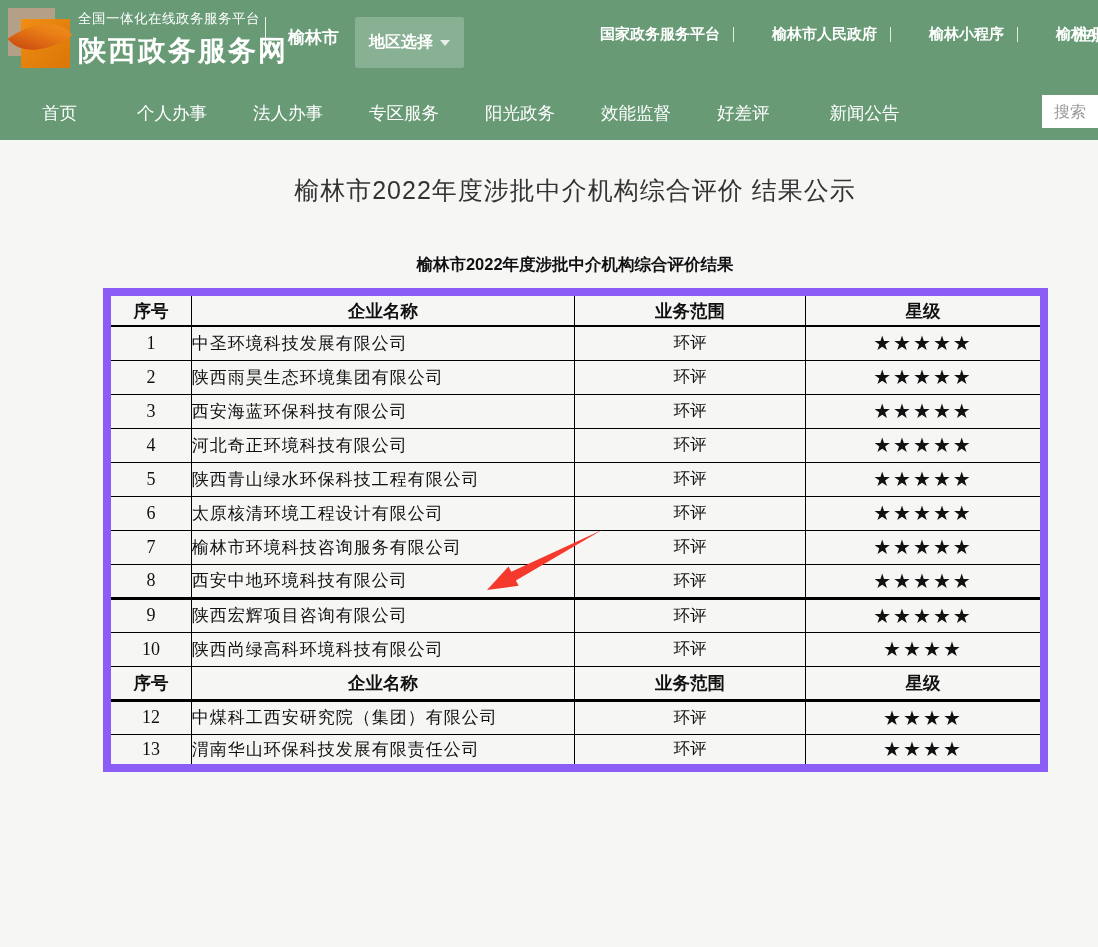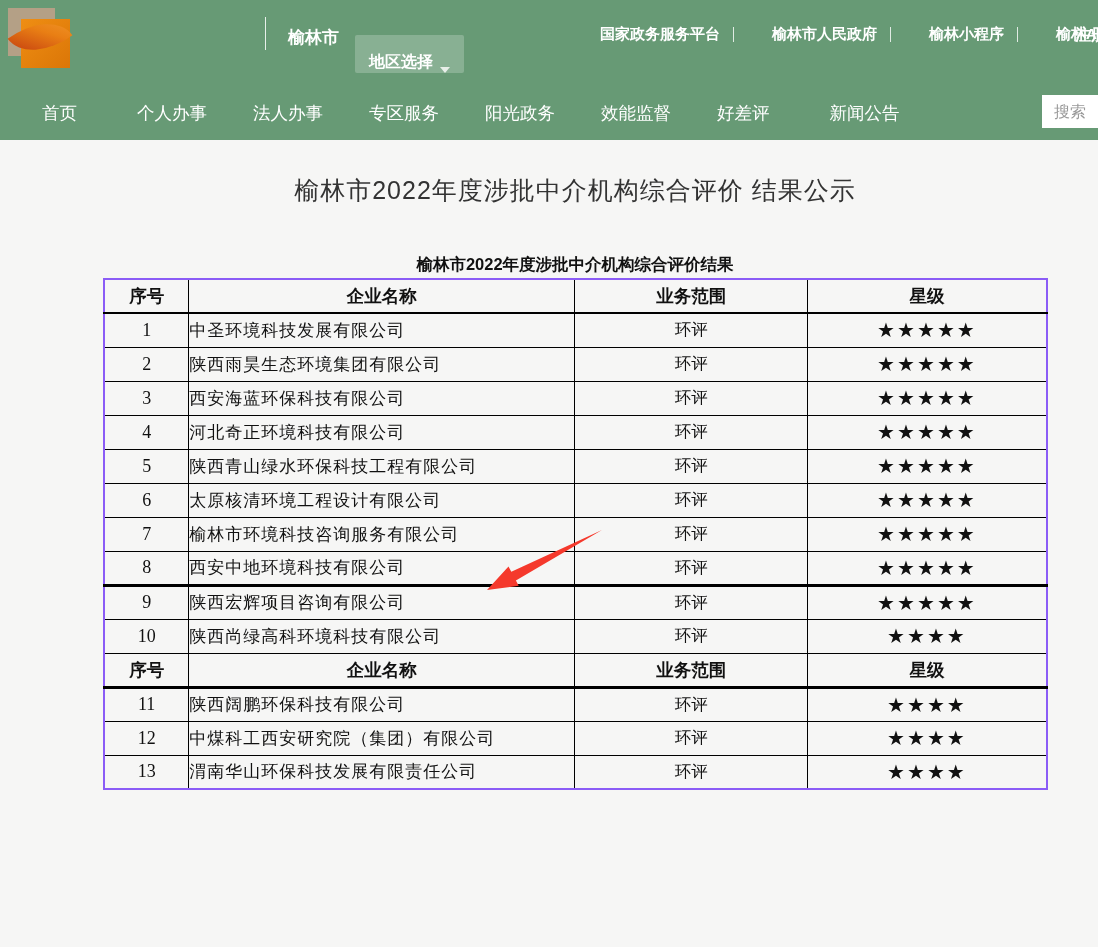--- a/index.html
+++ b/index.html
@@ -13,23 +13,23 @@
   .logo .sq-orange { position:absolute; left:13px; top:13px; width:49px; height:49px;
     background:linear-gradient(135deg,#ef8e13,#db7607); }
   .logo .leaf { position:absolute; left:5px; top:13px; width:54px; height:36px;
     border-radius:0 100% 0 100%; transform:rotate(-37deg);
     background:linear-gradient(55deg,#c23a10 10%,#e97f14 60%,#f29b2e); }
   .brand-text { position:absolute; left:78px; top:10px; }
   .brand-small { font-size:13.5px; letter-spacing:.5px; }
   .brand-big { font-size:28px; font-weight:bold; letter-spacing:2px; margin-top:4px; }
   .brand-divider { position:absolute; left:265px; top:17px; width:1px; height:33px; background:rgba(255,255,255,.85); }
   .city-label { position:absolute; left:288px; top:26px; font-size:17px; font-weight:bold; }
-  .region-btn { position:absolute; left:355px; top:35px; height:38px; padding:0 14px;
+  .region-btn { position:absolute; left:355px; top:17px; height:51px; padding:0 14px;
     background:rgba(255,255,255,.22); border:none; color:#fff; font-size:16px; font-weight:bold;
-    display:flex; align-items:flex-end; gap:7px; cursor:pointer; border-radius:2px;
+    display:flex; align-items:center; gap:7px; cursor:pointer; border-radius:2px;
     font-family:"Liberation Sans", sans-serif;}
   .caret-down { display:inline-block; width:0; height:0; border-left:5px solid transparent;
     border-right:5px solid transparent; border-top:6px solid #e8efe9; }
   .top-links { position:absolute; left:575px; top:25px; display:flex; align-items:center;
     gap:13px; font-size:15px; font-weight:bold; white-space:nowrap; }
   .top-links a { color:#fff; text-decoration:none;padding-left:25px; }
   .tl-sep { width:1px; height:15px; background:rgba(255,255,255,.8); }
   .register-link { position:absolute; left:1075px; top:25px; font-size:16px; font-weight:bold;
     color:#fff; text-decoration:none; white-space:nowrap; }
 
@@ -45,22 +45,22 @@
   .search-box input::placeholder { color:#999; }
 
   
   .doc { position:relative; width:1150px; }
   .doc-title { margin-top:34px; text-align:center; font-size:25px; color:#333;
     letter-spacing:1px; font-weight:400; }
   .doc-paragraph { margin-top:47px; padding-left:4px; color:#333;
     font-family:"Liberation Serif", serif; font-size:21px; letter-spacing:2px; }
   .table-caption { margin-top:22px; text-align:center; font-size:16.5px; font-weight:bold; color:#111; }
 
-  table.eval { border-collapse:collapse; margin:2px 0 0 103px; width:945px;
-    font-family:"Liberation Serif", serif; color:#111; background:transparent; border:2px solid #8b5cf6; }
+  table.eval { border-collapse:collapse; margin:12px 0 0 103px; width:945px;
+    font-family:"Liberation Serif", serif; color:#111; background:transparent; border:8px solid #8b5cf6; }
   table.eval col.c-no { width:85px; } table.eval col.c-name { width:387px; }
   table.eval col.c-scope { width:233px; } table.eval col.c-star { width:240px; }
   table.eval th, table.eval td { border:1px solid #000; height:34px; padding:0; }
   table.eval th { font-family:"Liberation Sans", sans-serif; font-size:17.5px; font-weight:bold;
     text-align:center; border-bottom-width:2px; }
   td.cell-no { text-align:center; font-size:18px; }
   td.cell-name { text-align:left; padding-left:12px; font-size:17px; letter-spacing:1px; }
   td.cell-scope { text-align:center; font-size:16.5px; }
   td.cell-star { text-align:center; font-size:20px; letter-spacing:2px;
     font-family:"DejaVu Sans", sans-serif; }
@@ -70,20 +70,24 @@
   .annotation-arrow { position:absolute; left:0; top:0; pointer-events:none; z-index:5; }
 </style>
 </head>
 <body>
 
 <header class="site-header">
   <div class="logo">
     <div class="sq-tan"></div>
       <div class="sq-orange"></div>
       <div class="leaf"></div>
+  </div>
+  <div class="brand-text">
+    <div class="brand-small">全国一体化在线政务服务平台</div>
+    <div class="brand-big">陕西政务服务网</div>
   </div>
   <div class="brand-divider"></div>
   <div class="city-label">榆林市</div>
   <button class="region-btn">
     <span>地区选择</span>
     <span class="caret-down"></span>
   </button>
 
   <div class="top-links">
       <a href="#">国家政务服务平台</a>
@@ -192,26 +196,20 @@
           <td class="cell-scope">环评</td>
           <td class="cell-star">★★★★</td>
         </tr>
         <tr class="head-thick">
           <th>序号</th>
           <th>企业名称</th>
           <th>业务范围</th>
           <th>星级</th>
         </tr>
         <tr>
-          <td class="cell-no">11</td>
-          <td class="cell-name">陕西阔鹏环保科技有限公司</td>
-          <td class="cell-scope">环评</td>
-          <td class="cell-star">★★★★</td>
-        </tr>
-        <tr>
           <td class="cell-no">12</td>
           <td class="cell-name">中煤科工西安研究院（集团）有限公司</td>
           <td class="cell-scope">环评</td>
           <td class="cell-star">★★★★</td>
         </tr>
         <tr>
           <td class="cell-no">13</td>
           <td class="cell-name">渭南华山环保科技发展有限责任公司</td>
           <td class="cell-scope">环评</td>
           <td class="cell-star">★★★★</td>

